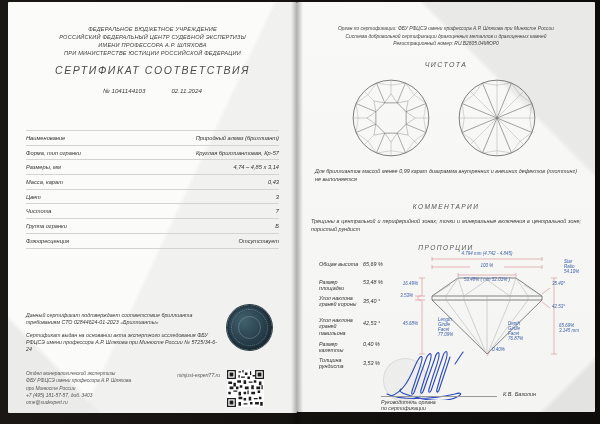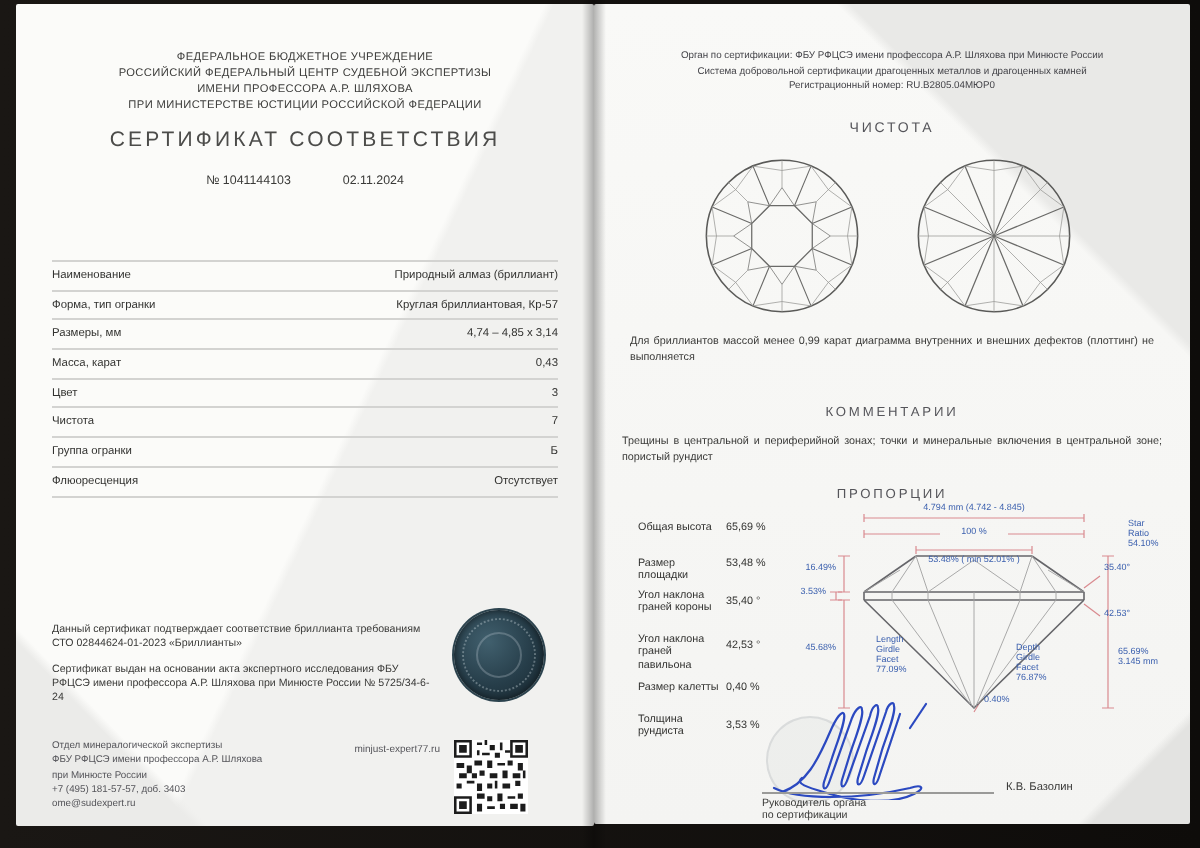--- a/index.html
+++ b/index.html
@@ -1,18 +1,18 @@
 <!DOCTYPE html>
 <html><head>
 <meta charset="utf-8">
 <style>
   html,body{margin:0;padding:0;}
   body{width:600px;height:424px;background:#141210;font-family:"Liberation Sans",sans-serif;overflow:hidden;}
   .scene{position:relative;width:600px;height:424px;background:linear-gradient(90deg,#1a1714,#0e0c0a);}
-  .page{position:absolute;background:#f7f7f5;overflow:hidden;border-radius:1px;}
+  .page{position:absolute;background:#f7f7f5;overflow:hidden;border-radius:1px;font-style:italic;}
   .page-left{left:8px;top:2px;width:289px;height:411px;
     background:
       linear-gradient(46deg,#ebebe9 0 13%,rgba(255,255,255,0) 14%),
       linear-gradient(115deg,#fbfbf9 55%,#f1f1ef 56%);}
   .page-right{left:297px;top:2px;width:298px;height:410px;
     background:
       linear-gradient(315deg,#e3e3e1 0 7%,rgba(255,255,255,0) 8%),
       linear-gradient(225deg,#e9e9e7 0 24%,rgba(255,255,255,0) 25%),
       linear-gradient(180deg,#f9f9f7,#f4f4f2);}
   .gutter{position:absolute;left:291px;top:0;width:12px;height:424px;

